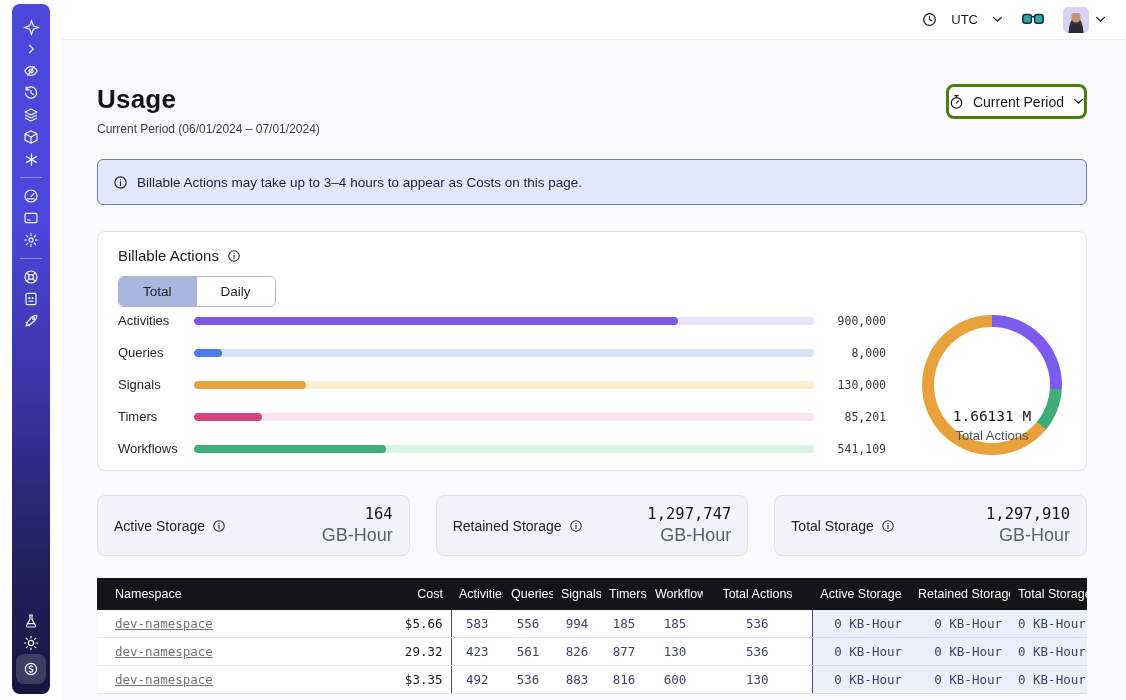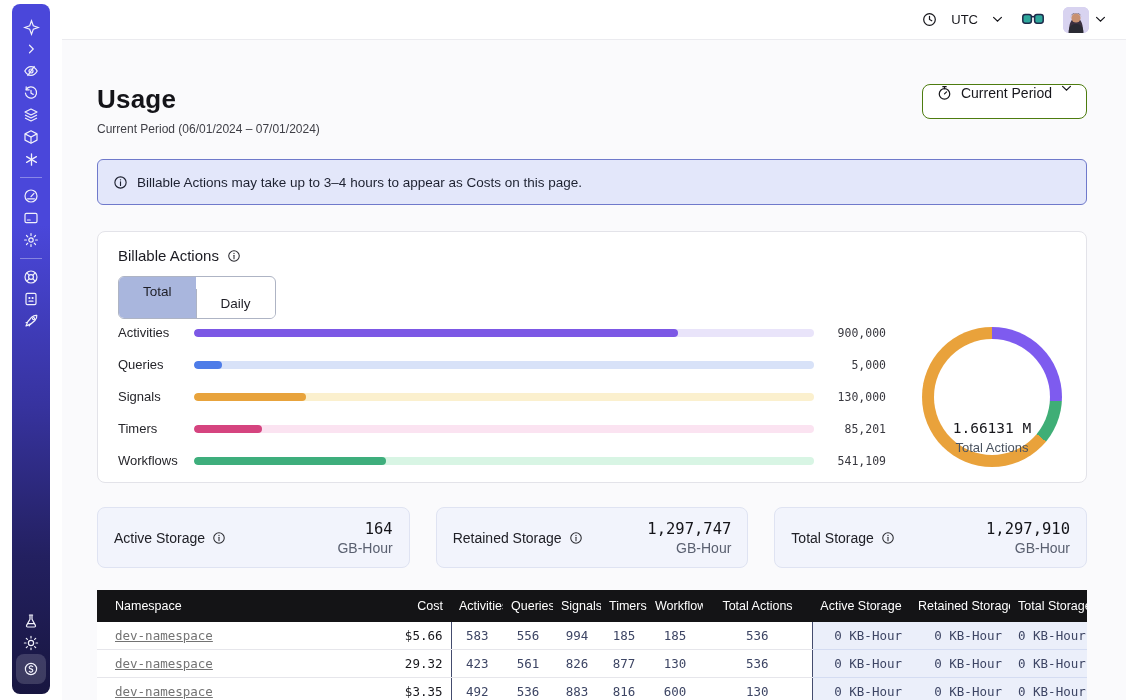--- a/index.html
+++ b/index.html
@@ -21,30 +21,30 @@
   .topbar { height:40px; background:#fff; border-bottom:1px solid #ebebef; display:flex; align-items:center; justify-content:flex-end; gap:16px; padding-right:20px; flex:none; }
   .tz { display:flex; align-items:center; gap:14px; font-size:13px; color:#17171c; cursor:pointer; }
   .avatar-wrap { display:flex; align-items:center; gap:6px; cursor:pointer; }
   .avatar { width:26px; height:26px; border-radius:6px; background:#cfc9ee; overflow:hidden; }
 
   .content { flex:1; background:#fafafc; padding:0 39px 0 35px; overflow:hidden; }
 
   .page-head { display:flex; justify-content:space-between; align-items:flex-start; margin-top:44px; }
   .page-title { font-size:26px; font-weight:600; letter-spacing:.2px; color:#141419; }
   .page-sub { font-size:12px; color:#3f3f46; margin-top:7px; }
-  .period-btn { display:flex; align-items:flex-start; gap:9px; background:#fff; border:1px solid #4d7c0f; border-radius:8px; height:35px; padding:0 14px; font-size:14px; color:#17171c; cursor:pointer; }
+  .period-btn { display:flex; align-items:center; gap:9px; background:#fff; border:3px solid #4d7c0f; border-radius:8px; height:35px; padding:0 0; font-size:14px; color:#17171c; cursor:pointer; }
 
   .banner { margin-top:23px; background:#e3e7fa; border:1px solid #6f79cb; border-radius:6px; height:46px; display:flex; align-items:center; gap:9px; padding:0 15px; font-size:13.5px; color:#1d2130;text-align:center; }
 
   
   .card { margin-top:26px; background:#fff; border:1px solid #e3e3e9; border-radius:8px; padding:15px 20px 14px; }
   .card-title { display:flex; align-items:center; gap:8px; font-size:15px; color:#1b1b22; }
   .tabs { display:inline-flex; margin-top:12px; border:1px solid #aeb4c4; border-radius:6px; overflow:hidden; background:#fff; }
   .tab { padding:7px 24px; font-size:13.5px; color:#1e1e26; cursor:pointer; background:#fff; }
-  .tab + .tab { border-left:1px solid #aeb4c4;margin-top:12px; }
+  .tab + .tab { border-left:1px solid #aeb4c4; }
   .tab.active { background:#a9b6dd; }
 
   .chart-row { display:flex; align-items:center; margin-top:6px; }
   .bars { flex:1; display:flex; flex-direction:column; gap:17px; padding-right:36px; }
   .bar-row { display:flex; align-items:center; gap:10px; }
   .bar-label { width:66px; font-size:13px; color:#26262b; flex:none; }
   .bar-track { flex:1; height:8px; border-radius:4px; position:relative; overflow:hidden; }
   .bar-fill { position:absolute; left:0; top:0; height:8px; border-radius:4px; }
   .bar-value { width:62px; text-align:right; font-family:"DejaVu Sans Mono",monospace; font-size:11.5px; color:#38383f; flex:none; }
 
@@ -52,21 +52,21 @@
   .donut-hole { position:absolute; inset:12px; background:#fff; border-radius:50%; display:flex; flex-direction:column; align-items:center; justify-content:flex-end; gap:4px; }
   .donut-value { font-family:"DejaVu Sans Mono",monospace; font-size:14.5px; color:#17171c; }
   .donut-label { font-size:13px; color:#4a5360; }
 
   
   .storage-row { display:flex; gap:26px; margin-top:24px; }
   .storage-card { flex:1; background:#f2f4fc; border:1px solid #dfe3f2; border-radius:8px; height:61px; display:flex; align-items:center; justify-content:space-between; padding:0 16px; }
   .storage-label { display:flex; align-items:center; gap:7px; font-size:14px; color:#202027; }
   .storage-right { text-align:right; }
   .storage-value { font-family:"DejaVu Sans Mono",monospace; font-size:15.5px; color:#141419; }
-  .storage-unit { font-size:14px; color:#5a6070; margin-top:2px; }
+  .storage-unit { font-size:18px; color:#5a6070; margin-top:2px; }
 
   
   table { width:100%; margin-top:22px; border-collapse:collapse; table-layout:fixed; }
   thead th { background:#141416; color:#fff; font-size:12.5px; font-weight:500; padding:9px 8px; white-space:nowrap; overflow:hidden; }
   th.c-namespace { text-align:left; padding-left:18px; }
   th.c-right { text-align:right; }
   th.c-mid { text-align:center; }
   tbody td { background:#fff; font-family:"DejaVu Sans Mono",monospace; font-size:12.5px; color:#3d4564; padding:6px 8px; border-bottom:1px solid #e6e6eb; white-space:nowrap; overflow:hidden; }
   td.t-namespace { padding-left:18px; }
   td.t-namespace a { color:#737373; text-decoration:underline; }
@@ -274,21 +274,21 @@
      <span class="bar-track" style="background:#e9e4fa">
        <span class="bar-fill" style="width:78%;background:#7c58e5"></span>
      </span>
      <span class="bar-value">900,000</span>
    </div>
             <div class="bar-row">
      <span class="bar-label">Queries</span>
      <span class="bar-track" style="background:#d8e2f8">
        <span class="bar-fill" style="width:4.5%;background:#4d7ce8"></span>
      </span>
-     <span class="bar-value">5,000</span>
+     <span class="bar-value">8,000</span>
    </div>
             <div class="bar-row">
      <span class="bar-label">Signals</span>
      <span class="bar-track" style="background:#fbf0ce">
        <span class="bar-fill" style="width:18%;background:#e8a33c"></span>
      </span>
      <span class="bar-value">130,000</span>
    </div>
             <div class="bar-row">
      <span class="bar-label">Timers</span>

